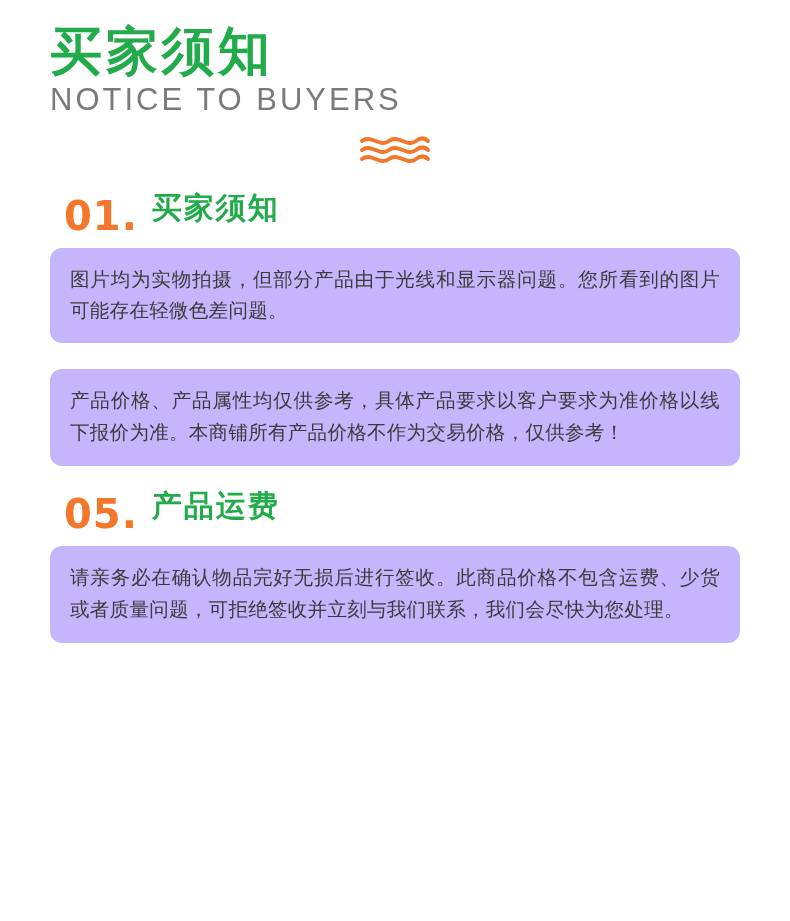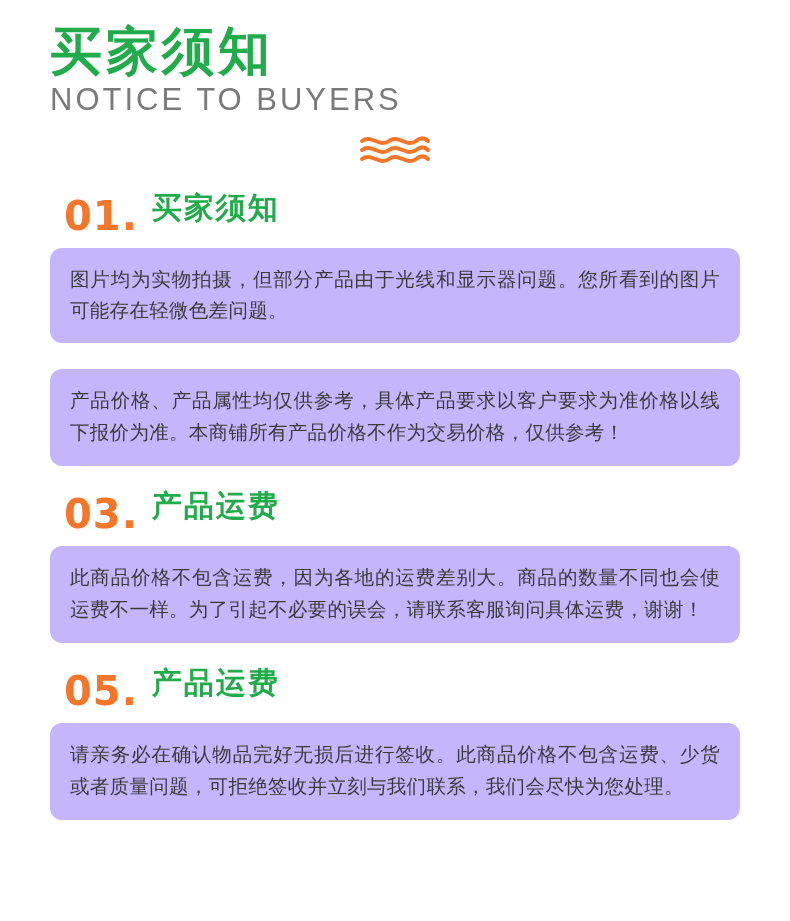--- a/index.html
+++ b/index.html
@@ -111,27 +111,20 @@
       <span class="sec-num">01.</span>
       <span class="sec-title">买家须知</span>
     </div>
     <div class="sec-body">图片均为实物拍摄，但部分产品由于光线和显示器问题。您所看到的图片可能存在轻微色差问题。</div>
   </div>
 
   <div class="section sec-2">
     <div class="sec-body">产品价格、产品属性均仅供参考，具体产品要求以客户要求为准价格以线下报价为准。本商铺所有产品价格不作为交易价格，仅供参考！</div>
   </div>
 
-  <div class="section sec-3">
-    <div class="sec-head">
-      <span class="sec-num">03.</span>
-      <span class="sec-title">产品运费</span>
-    </div>
-    <div class="sec-body">此商品价格不包含运费，因为各地的运费差别大。商品的数量不同也会使运费不一样。为了引起不必要的误会，请联系客服询问具体运费，谢谢！</div>
-  </div>
 
   <div class="section sec-4">
     <div class="sec-head">
       <span class="sec-num">05.</span>
       <span class="sec-title">产品运费</span>
     </div>
     <div class="sec-body">请亲务必在确认物品完好无损后进行签收。此商品价格不包含运费、少货或者质量问题，可拒绝签收并立刻与我们联系，我们会尽快为您处理。</div>
   </div>
 
 </div>

